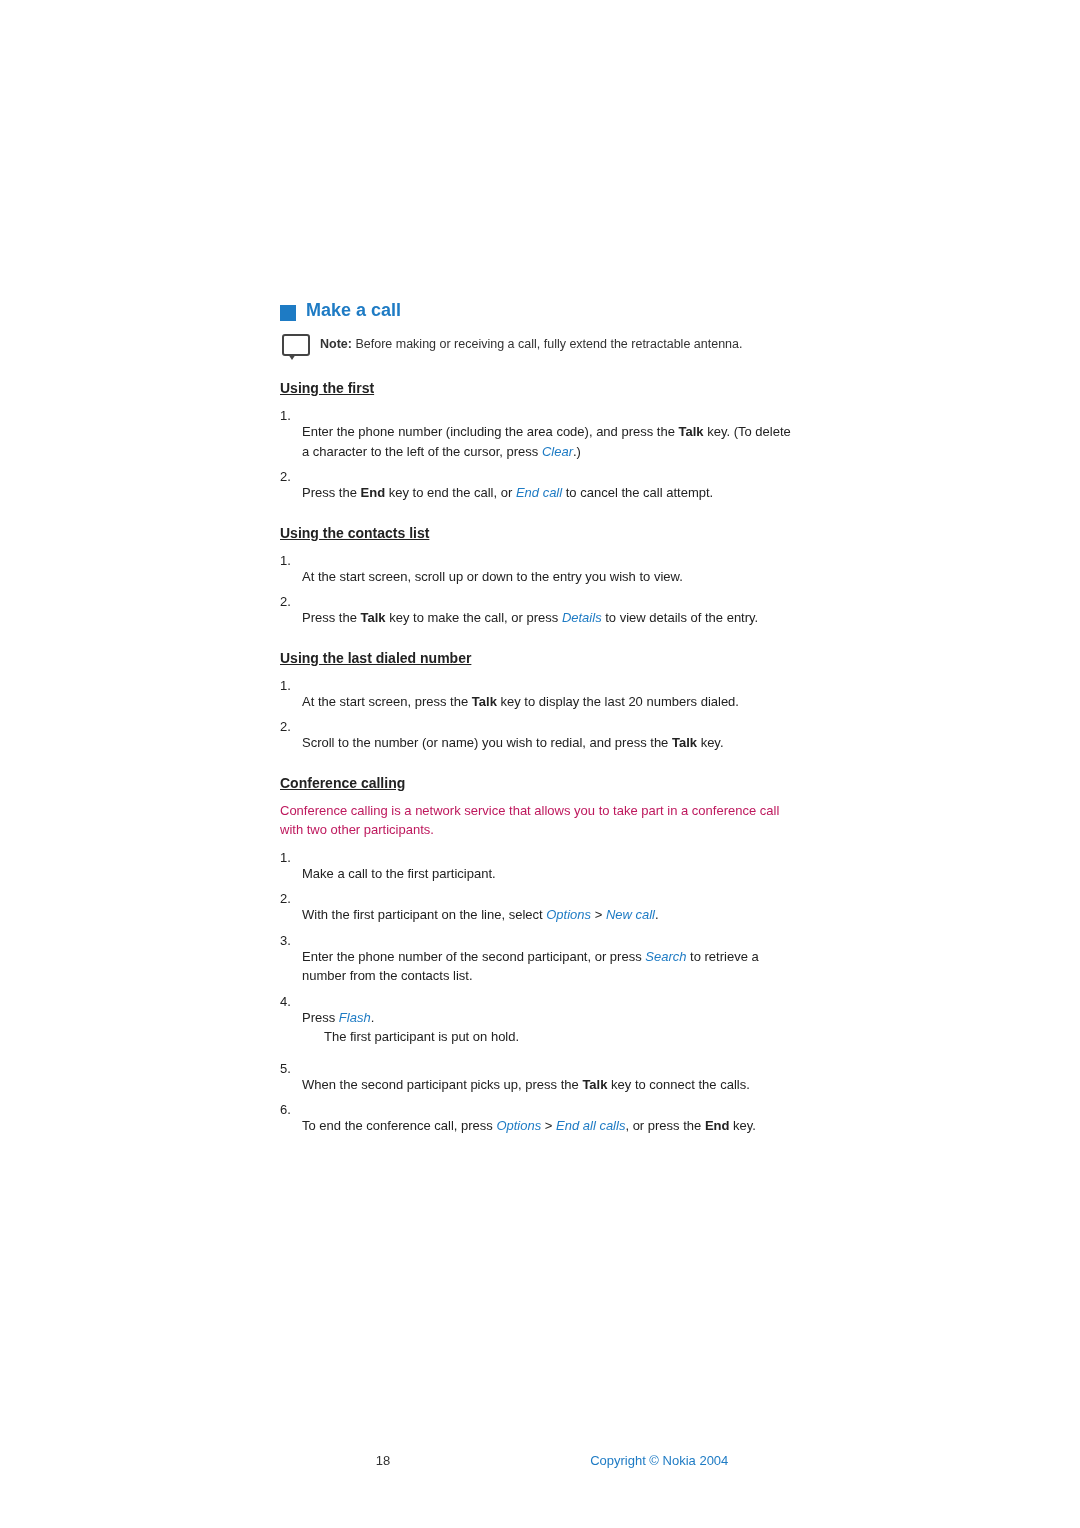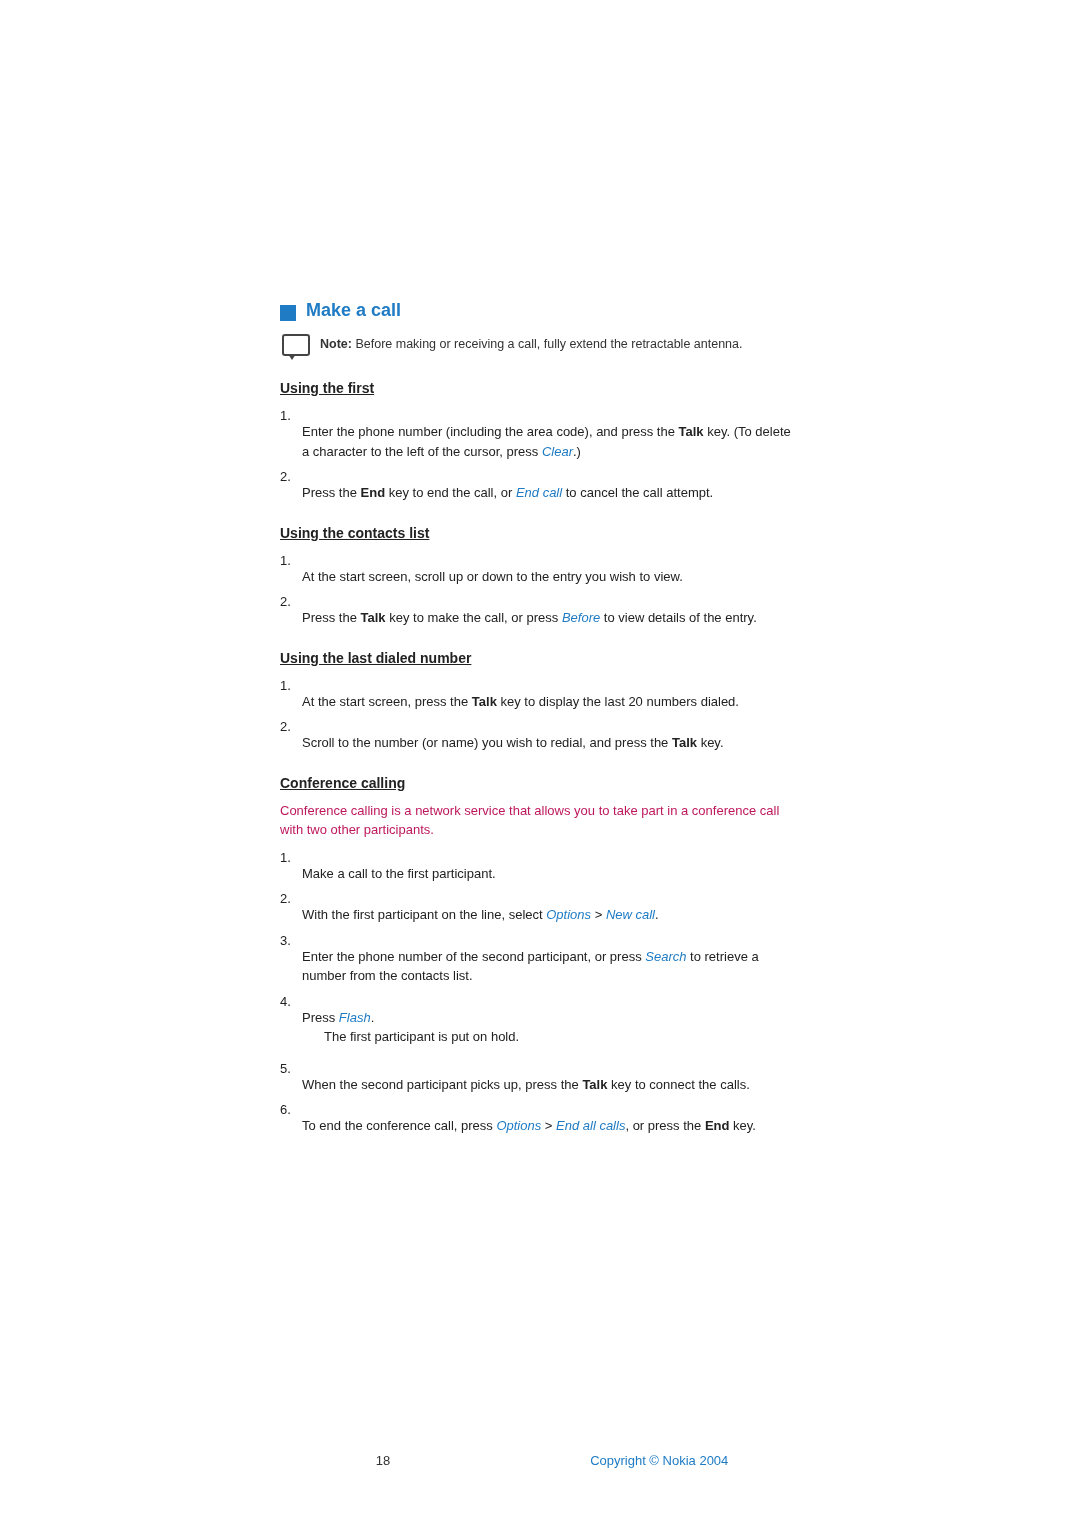--- a/index.html
+++ b/index.html
@@ -213,21 +213,21 @@
       <ol class="numbered-list">
         <li>
           <span class="list-num">1.</span>
           <span class="list-content">
             At the start screen, scroll up or down to the entry you wish to view.
           </span>
         </li>
         <li>
           <span class="list-num">2.</span>
           <span class="list-content">
-            Press the <strong>Talk</strong> key to make the call, or press <span class="italic-link">Before</span> to view details of the entry.
+            Press the <strong>Talk</strong> key to make the call, or press <span class="italic-link">Details</span> to view details of the entry.
           </span>
         </li>
       </ol>
     </div>
 
     <div class="subsection">
       <h3 class="subsection-title">Using the last dialed number</h3>
       <ol class="numbered-list">
         <li>
           <span class="list-num">1.</span>

